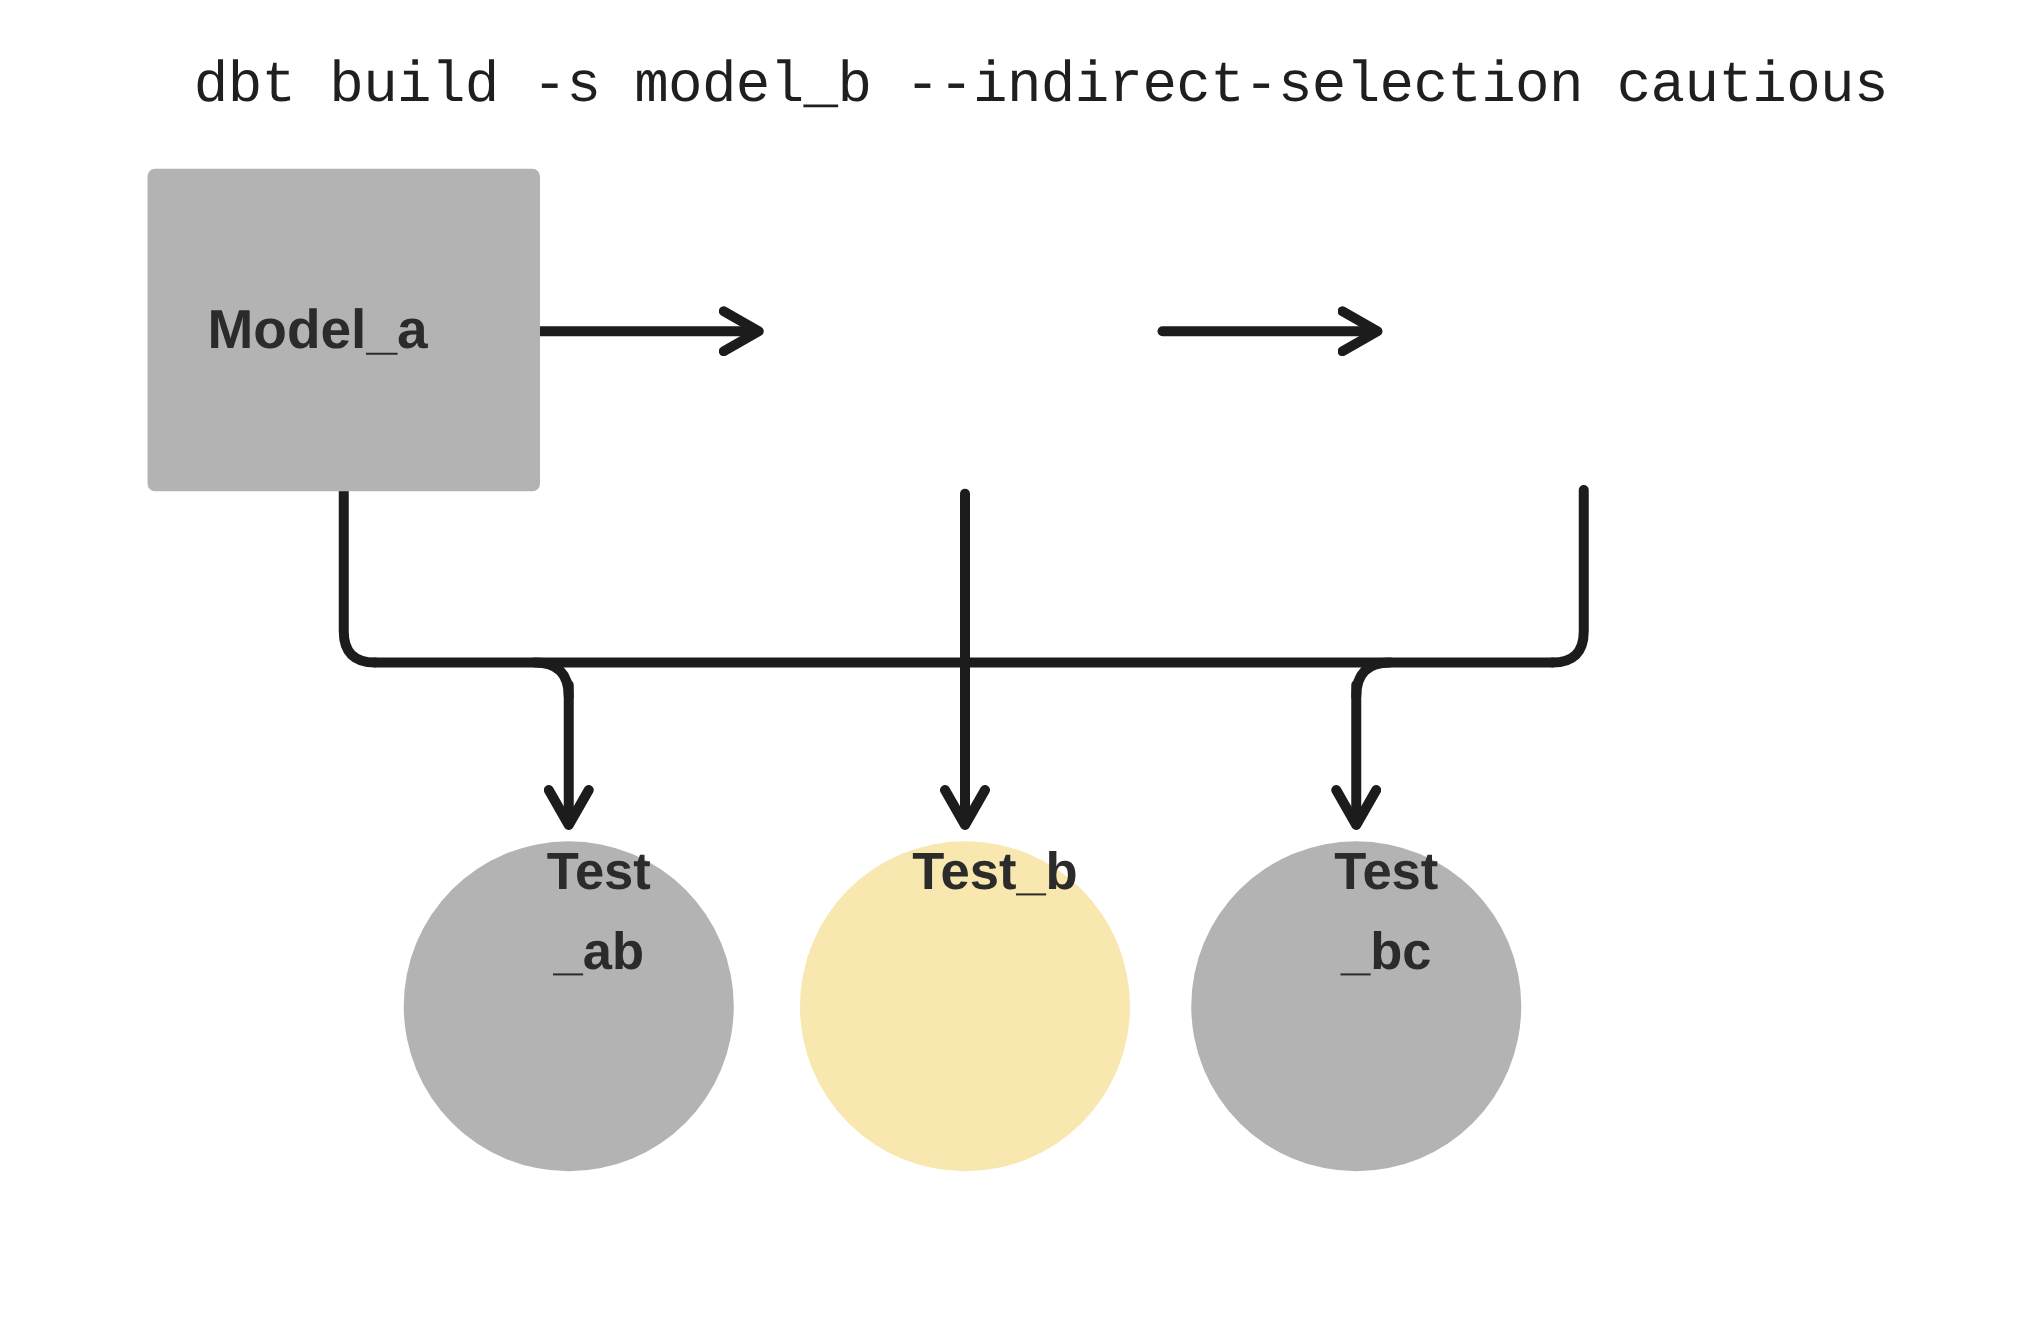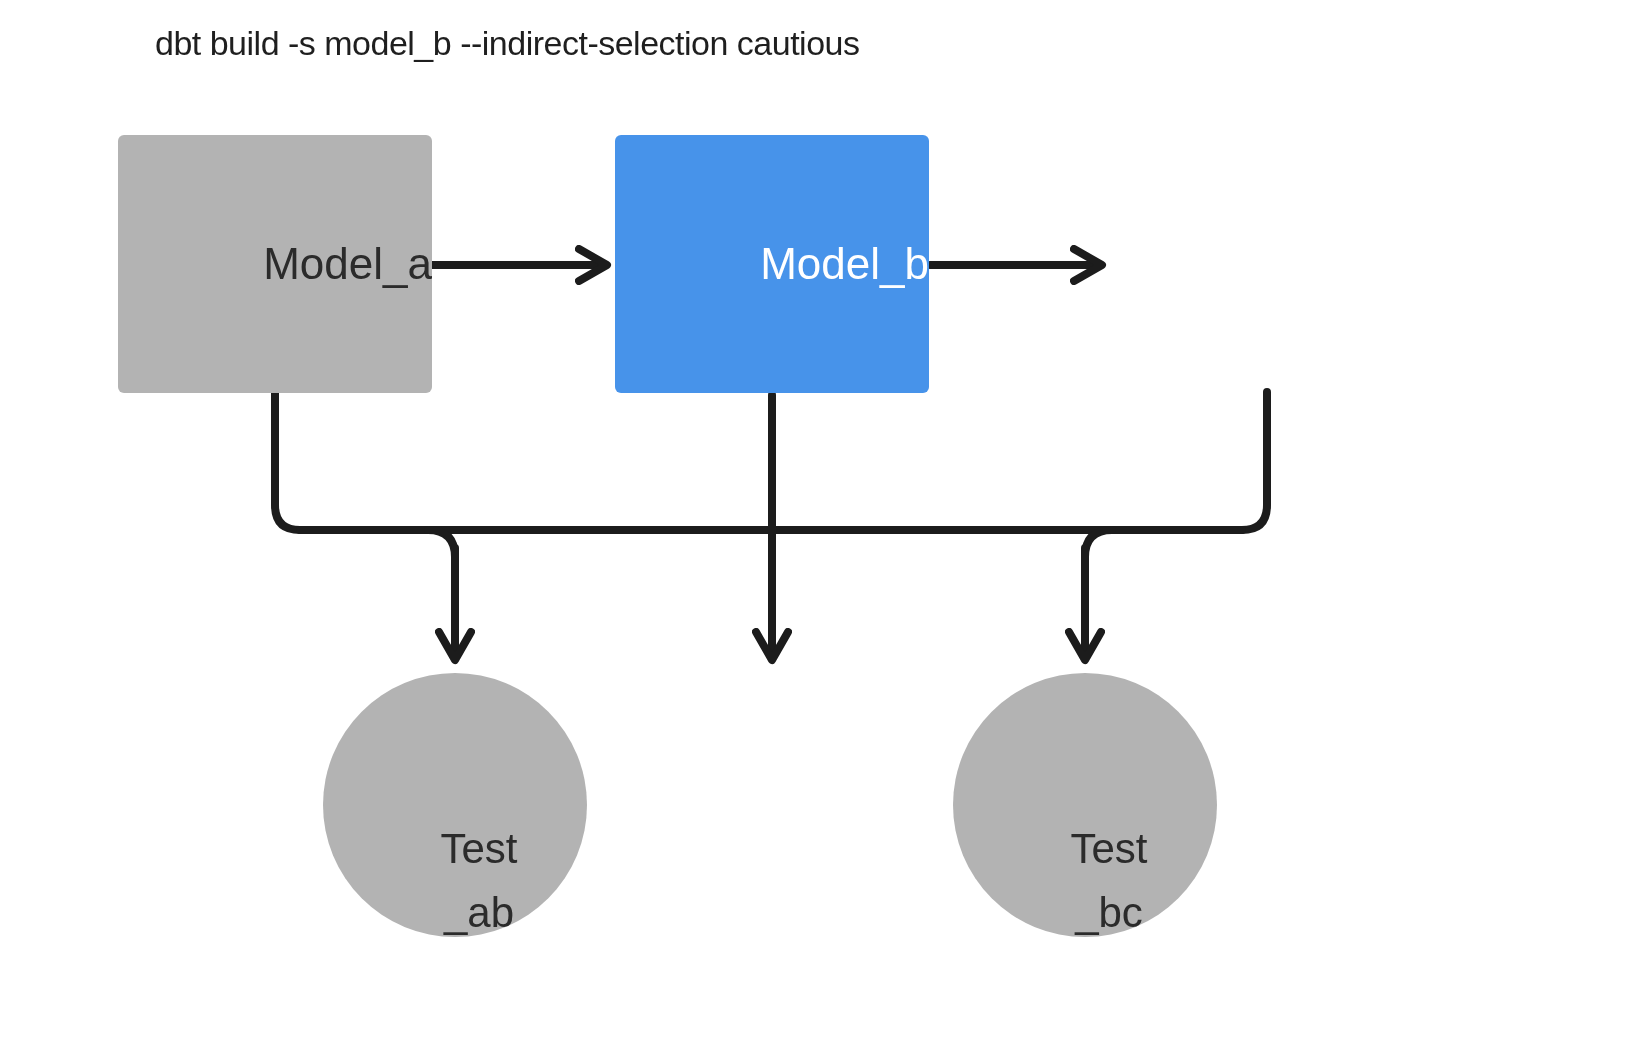--- a/index.html
+++ b/index.html
@@ -15,26 +15,27 @@
   html,body{background:var(--background);}
   body{font-family:"Liberation Sans","DejaVu Sans",sans-serif;}
   .canvas{
     position:relative;
     width:1630px;height:1060px;
     background:var(--background);
     overflow:hidden;
   }
   .diagram-title{
     position:absolute;
-    left:155px;top:24px;
-    font-size:34px;
+    left:155px;top:43px;
+    font-size:46px;
     font-weight:500;
     letter-spacing:-0.5px;
     color:#1f1f1f;
     white-space:nowrap;
+    font-family:Liberation Mono, monospace;
   }
   .edges{
     position:absolute;
     left:0;top:0;
     pointer-events:none;
   }
   .edge-path{
     fill:none;
     stroke:var(--edge);
     stroke-width:8;
@@ -45,24 +46,24 @@
     fill:none;
     stroke:var(--edge);
     stroke-width:2;
     stroke-linecap:round;
     stroke-linejoin:round;
   }
   .node{
     position:absolute;
     display:flex;
     align-items:center;
-    justify-content:flex-end;
+    justify-content:flex-start;
     text-align:center;
     font-size:44px;
-    font-weight:400;
+    font-weight:700;
     color:var(--label-dark);
     padding-left:48px;
   }
   .node-model{
     width:314px;height:258px;
     top:135px;
     border-radius:6px;
     background:var(--node-gray);
   }
   .node-model.selected{
@@ -118,29 +119,29 @@
 
     <path class="edge-path" d="M455,548 L455,656" marker-end="url(#arrow)"></path>
     <path class="edge-path" d="M772,395 L772,656" marker-end="url(#arrow)"></path>
     <path class="edge-path" d="M1085,548 L1085,656" marker-end="url(#arrow)"></path>
   </svg>
 
   <div class="node node-model node-model-a">
     <span class="label-line">Model_a</span>
   </div>
 
-  <div class="node node-model node-model-b selected">
-    <span class="label-line">Model_b</span>
-  </div>
 
 
   <div class="node node-test node-test-ab">
     <span class="label-line">Test</span>
     <span class="label-line">_ab</span>
   </div>
 
+  <div class="node node-test node-test-b selected-indirect">
+    <span class="label-line">Test_b</span>
+  </div>
 
   <div class="node node-test node-test-bc">
     <span class="label-line">Test</span>
     <span class="label-line">_bc</span>
   </div>
 
 </div>
 
 </body></html>

